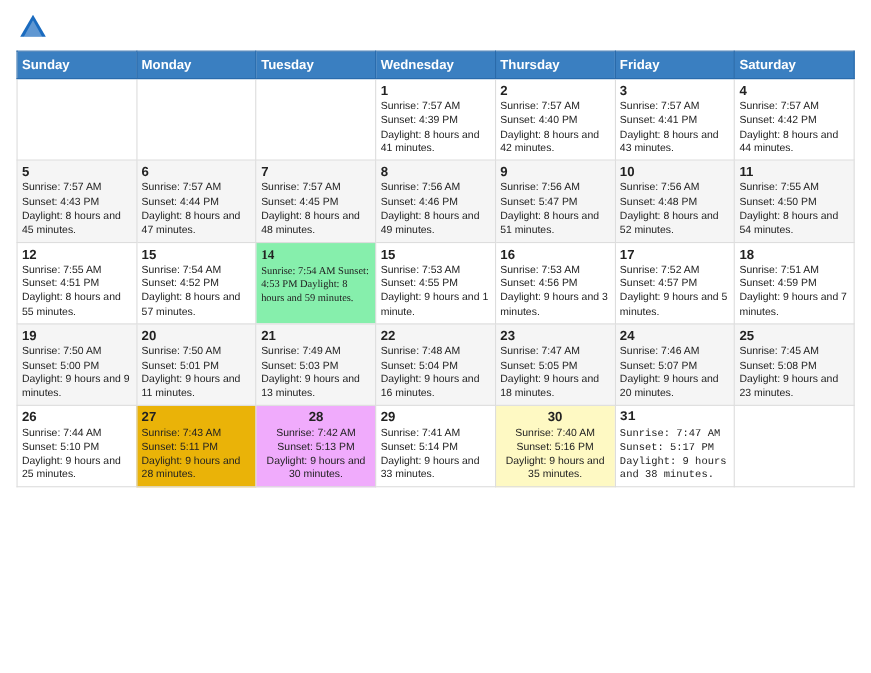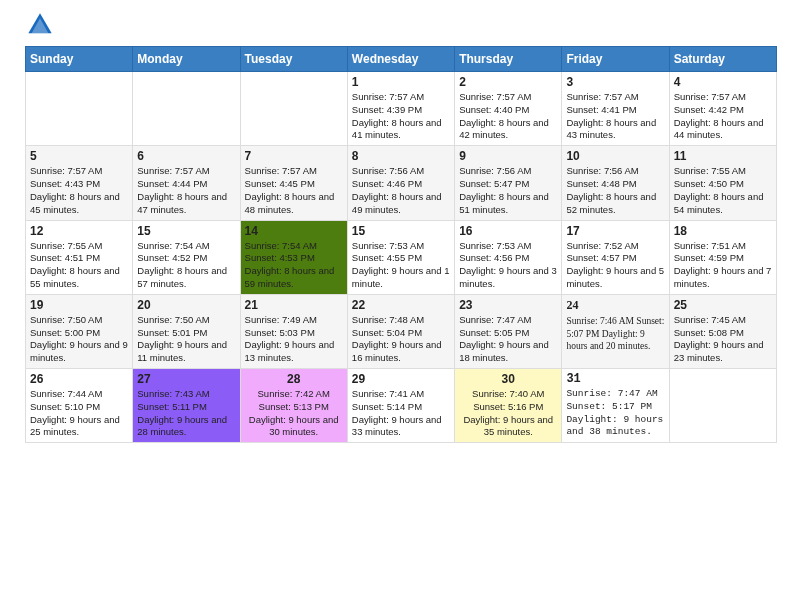--- a/index.html
+++ b/index.html
@@ -5,21 +5,21 @@
     * { box-sizing: border-box; margin: 0; padding: 0; }
     body {
       font-family: Arial, sans-serif;
       background: #fff;
       width: 792px;
       min-height: 612px;
       overflow: hidden;
     }
     .page {
       width: 792px;
-      padding: 10px 15px 10px 25px;
+      padding: 10px 15px 10px 15px;
       background: #fff;
     }
     .header {
       display: flex;
       align-items: flex-start;
       justify-content: space-between;
       margin-bottom: 6px;
     }
     .logo {
       display: flex;
@@ -209,21 +209,21 @@
             <div class="day-info">Sunrise: 7:55 AM
 Sunset: 4:51 PM
 Daylight: 8 hours and 55 minutes.</div>
           </td>
           <td style="background: rgb(255, 255, 255);">
             <span class="day-number">15</span>
             <div class="day-info">Sunrise: 7:54 AM
 Sunset: 4:52 PM
 Daylight: 8 hours and 57 minutes.</div>
           </td>
-          <td style="background: #4d7c0f;">
+          <td style="background: #86efac; font-family: Liberation Serif, serif;">
             <span class="day-number">14</span>
             <div class="day-info">Sunrise: 7:54 AM
 Sunset: 4:53 PM
 Daylight: 8 hours and 59 minutes.</div>
           </td>
           <td style="background: rgb(255, 255, 255);">
             <span class="day-number">15</span>
             <div class="day-info">Sunrise: 7:53 AM
 Sunset: 4:55 PM
 Daylight: 9 hours and 1 minute.</div>
@@ -271,41 +271,41 @@
             <div class="day-info">Sunrise: 7:48 AM
 Sunset: 5:04 PM
 Daylight: 9 hours and 16 minutes.</div>
           </td>
           <td style="background: rgb(245, 245, 245);">
             <span class="day-number">23</span>
             <div class="day-info">Sunrise: 7:47 AM
 Sunset: 5:05 PM
 Daylight: 9 hours and 18 minutes.</div>
           </td>
-          <td style="background: rgb(245, 245, 245); font-family: Liberation Serif, serif;">
+          <td style="background: rgb(245, 245, 245);">
             <span class="day-number">24</span>
             <div class="day-info">Sunrise: 7:46 AM
 Sunset: 5:07 PM
 Daylight: 9 hours and 20 minutes.</div>
           </td>
           <td style="background: rgb(245, 245, 245);">
             <span class="day-number">25</span>
             <div class="day-info">Sunrise: 7:45 AM
 Sunset: 5:08 PM
 Daylight: 9 hours and 23 minutes.</div>
           </td>
         </tr>
         <tr>
           <td style="background: rgb(255, 255, 255);">
             <span class="day-number">26</span>
             <div class="day-info">Sunrise: 7:44 AM
 Sunset: 5:10 PM
 Daylight: 9 hours and 25 minutes.</div>
           </td>
-          <td style="background: #8b5cf6;">
+          <td style="background: #eab308;">
             <span class="day-number">27</span>
             <div class="day-info">Sunrise: 7:43 AM
 Sunset: 5:11 PM
 Daylight: 9 hours and 28 minutes.</div>
           </td>
           <td style="background: #f0abfc; text-align: center;">
             <span class="day-number">28</span>
             <div class="day-info">Sunrise: 7:42 AM
 Sunset: 5:13 PM
 Daylight: 9 hours and 30 minutes.</div>

